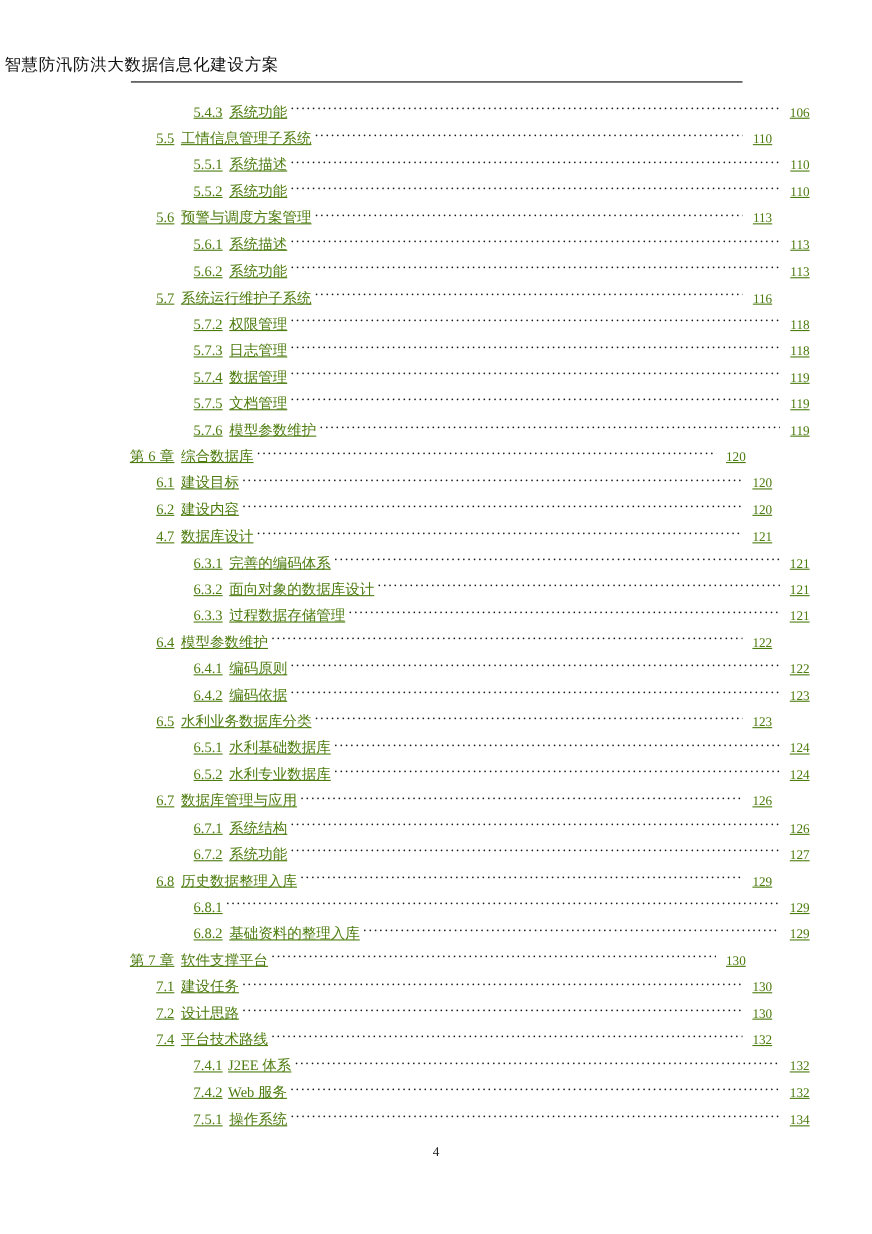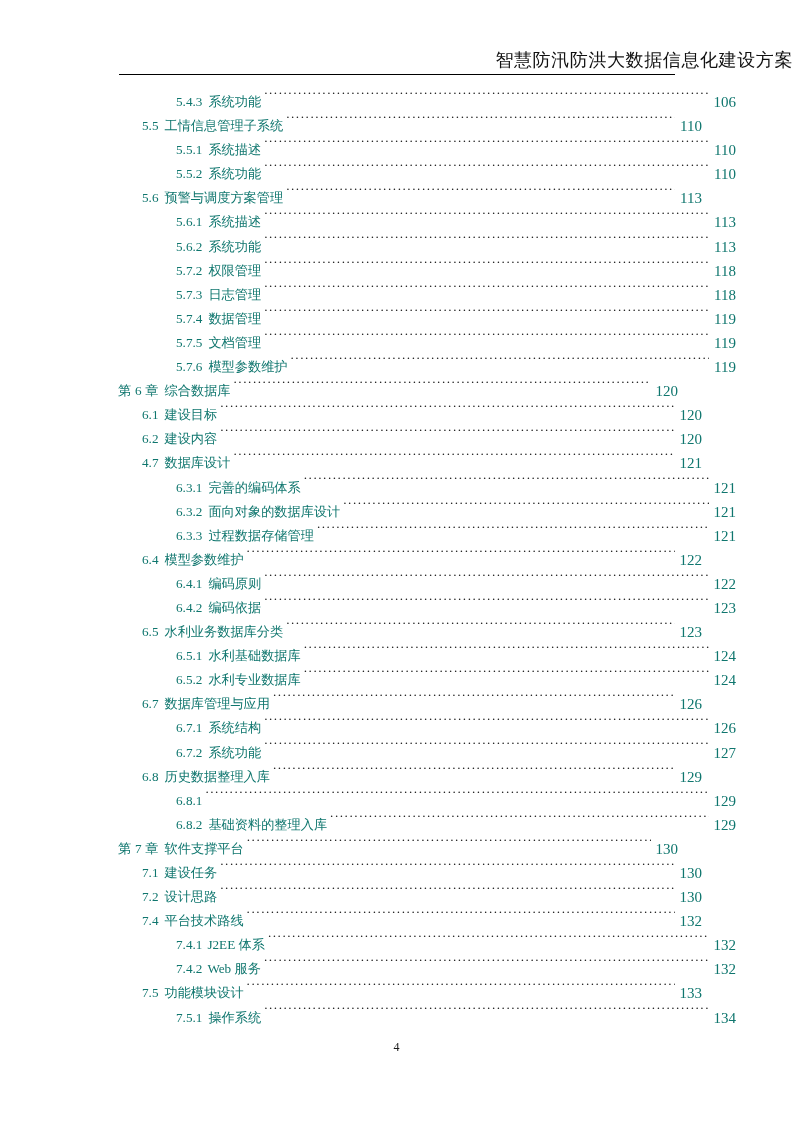--- a/index.html
+++ b/index.html
@@ -23,23 +23,23 @@
   }
 
   
   .header-area {
     position: absolute;
     left: 0;
     top: 52px;
     width: 793px;
   }
   .header-title {
-    text-align: right;
+    text-align: left;
     font-family: "Liberation Serif", "DejaVu Serif", serif;
-    font-size: 18px;
+    font-size: 15px;
     letter-spacing: 0.6px;
     color: #111111;
     line-height: 16px;
     padding-left: 4px;
   }
   .header-rule {
     width: 556px;
     margin: 6px auto 0 auto;
     border: 0;
     border-top: 1.4px solid #000000;
@@ -49,26 +49,27 @@
   
   .toc {
     position: absolute;
     left: 118px;
     top: 90px;
     width: 560px;
   }
 
   .toc-row {
     display: flex;
-    align-items: flex-start;
+    align-items: center;
     width: 100%;
     font-size: 13.2px;
     line-height: 24.1px;
     white-space: nowrap;
-    color: #0f766e;
+    color: #4d7c0f;
+    text-decoration: underline;
   }
 
   
   .lvl-1 { padding-left: 0px;  }
   .lvl-2 { padding-left: 24px; }
   .lvl-3 { padding-left: 58px; }
 
   .toc-num {
     flex: 0 0 auto;
   }
@@ -95,21 +96,21 @@
     bottom: 1px;
     white-space: nowrap;
     font-size: 13.2px;
     letter-spacing: 1.55px;
     color: #1a1a1a;
   }
   .toc-page {
     flex: 0 0 auto;
     width: 26px;
     text-align: right;
-    font-size: 15px;
+    font-size: 12px;
   }
 
   
   .chapter .toc-num { letter-spacing: 0.2px; }
 
   
   .footer {
     position: absolute;
     left: 0;
     top: 1040px;
@@ -165,20 +166,26 @@
         <span class="toc-label">系统描述</span>
         <span class="toc-leader"></span>
         <span class="toc-page">113</span>
       </div>
       <div class="toc-row lvl-3">
         <span class="toc-num">5.6.2</span>
         <span class="toc-label">系统功能</span>
         <span class="toc-leader"></span>
         <span class="toc-page">113</span>
       </div>
+      <div class="toc-row lvl-2">
+        <span class="toc-num">5.7</span>
+        <span class="toc-label">系统运行维护子系统</span>
+        <span class="toc-leader"></span>
+        <span class="toc-page">116</span>
+      </div>
       <div class="toc-row lvl-3">
         <span class="toc-num">5.7.2</span>
         <span class="toc-label">权限管理</span>
         <span class="toc-leader"></span>
         <span class="toc-page">118</span>
       </div>
       <div class="toc-row lvl-3">
         <span class="toc-num">5.7.3</span>
         <span class="toc-label">日志管理</span>
         <span class="toc-leader"></span>
@@ -344,26 +351,20 @@
         <span class="toc-label tight">J2EE 体系</span>
         <span class="toc-leader"></span>
         <span class="toc-page">132</span>
       </div>
       <div class="toc-row lvl-3">
         <span class="toc-num">7.4.2</span>
         <span class="toc-label tight">Web 服务</span>
         <span class="toc-leader"></span>
         <span class="toc-page">132</span>
       </div>
-      <div class="toc-row lvl-2">
-        <span class="toc-num">7.5</span>
-        <span class="toc-label">功能模块设计</span>
-        <span class="toc-leader"></span>
-        <span class="toc-page">133</span>
-      </div>
       <div class="toc-row lvl-3">
         <span class="toc-num">7.5.1</span>
         <span class="toc-label">操作系统</span>
         <span class="toc-leader"></span>
         <span class="toc-page">134</span>
       </div>
     </div>
 
   <div class="footer">4</div>
 

